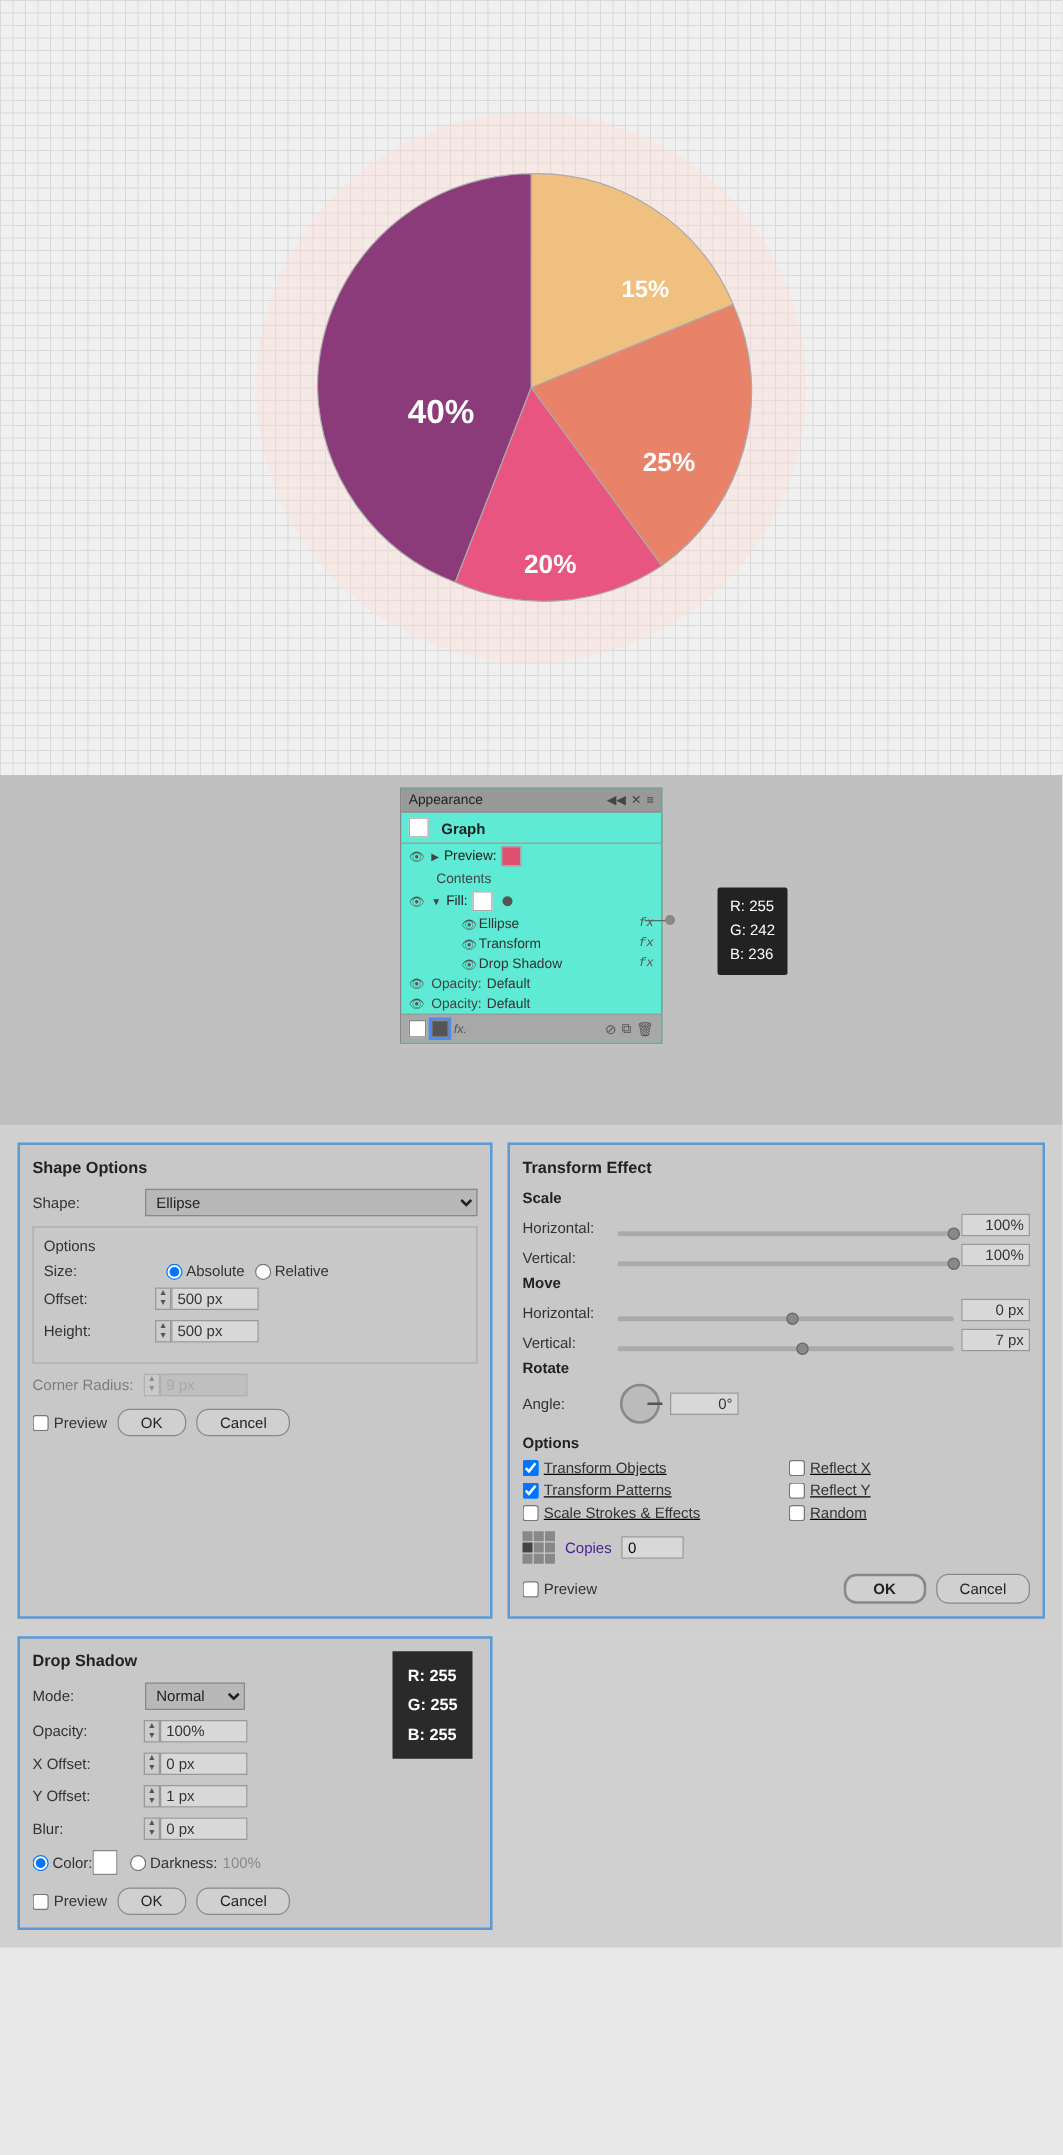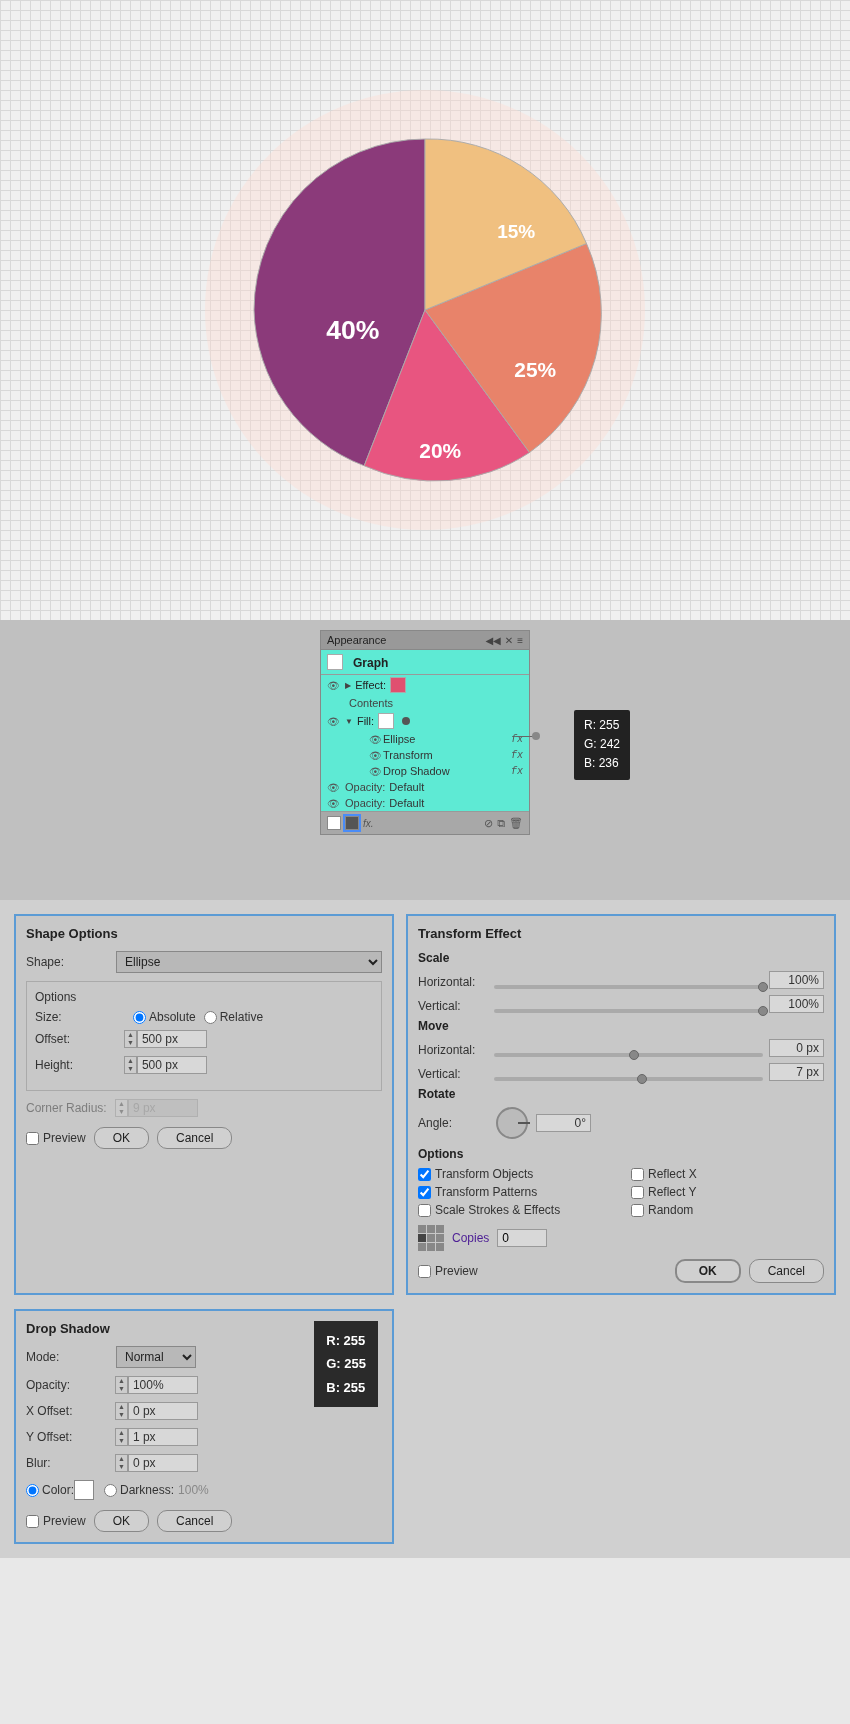--- a/index.html
+++ b/index.html
@@ -439,20 +439,21 @@
       top: 50%;
       transform: translate(-50%, -50%) rotate(180deg);
       transform-origin: right center;
     }
 
     .options-checkboxes {
       display: grid;
       grid-template-columns: 1fr 1fr;
       gap: 4px 20px;
       margin-bottom: 8px;
+      text-decoration: underline;
     }
 
     .check-label {
       display: flex;
       align-items: center;
       gap: 4px;
       font-size: 12px;
       color: #333;
     }
 
@@ -582,21 +583,21 @@
       </div>
 
       <div class="appearance-header">
         <div class="white-square"></div>
         <span class="graph-label">Graph</span>
       </div>
 
       <div class="appearance-row">
         <span class="eye-icon">👁</span>
         <span class="chevron">▶</span>
-        <span class="row-label">Effect:</span>
+        <span class="row-label">Preview:</span>
         <span class="stroke-swatch" style="background:#e05070; width:16px;height:16px;border:1px solid #aaa;display:inline-block;"></span>
       </div>
 
       <div class="section-label">Contents</div>
 
       <div class="appearance-row">
         <span class="eye-icon">👁</span>
         <span class="chevron">▼</span>
         <span class="row-label">Fill:</span>
         <span style="display:inline-block;width:16px;height:16px;background:white;border:1px solid #aaa;"></span>

